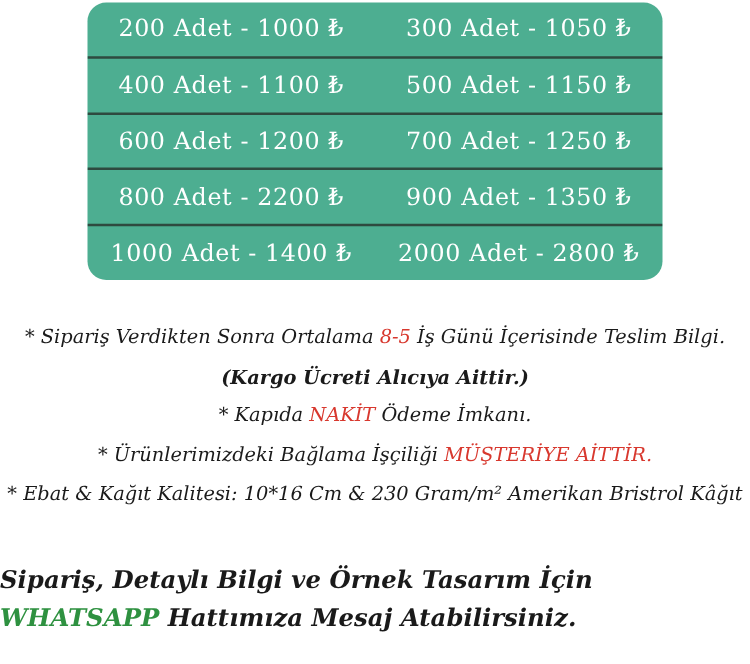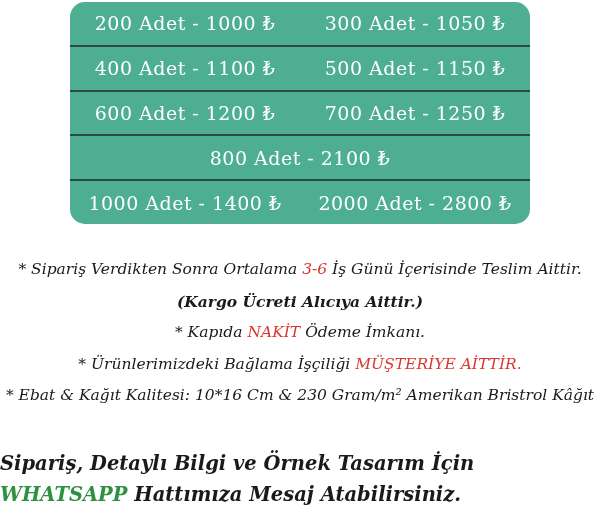--- a/index.html
+++ b/index.html
@@ -81,30 +81,31 @@
   </div>
   <div class="price-row">
     <div class="price-cell">400 Adet - 1100 ₺</div>
     <div class="price-cell">500 Adet - 1150 ₺</div>
   </div>
   <div class="price-row">
     <div class="price-cell">600 Adet - 1200 ₺</div>
     <div class="price-cell">700 Adet - 1250 ₺</div>
   </div>
   <div class="price-row">
-    <div class="price-cell">800 Adet - 2100 ₺</div>
+    <div class="price-cell">800 Adet - 2200 ₺</div>
+    <div class="price-cell">900 Adet - 1350 ₺</div>
   </div>
   <div class="price-row">
     <div class="price-cell">1000 Adet - 1400 ₺</div>
     <div class="price-cell">2000 Adet - 2800 ₺</div>
   </div>
 </div>
 
 <div class="notes">
-  <div class="note-line"><span>* Sipariş Verdikten Sonra Ortalama </span><span class="red">3-6</span><span> İş Günü İçerisinde Teslim Aittir.</span></div>
+  <div class="note-line"><span>* Sipariş Verdikten Sonra Ortalama </span><span class="red">8-5</span><span> İş Günü İçerisinde Teslim Bilgi.</span></div>
   <div class="note-line note-bold">(Kargo Ücreti Alıcıya Aittir.)</div>
   <div class="note-line"><span>* Kapıda </span><span class="red">NAKİT</span><span> Ödeme İmkanı.</span></div>
   <div class="note-line"><span>* Ürünlerimizdeki Bağlama İşçiliği </span><span class="red">MÜŞTERİYE AİTTİR.</span></div>
   <div class="note-line">* Ebat &amp; Kağıt Kalitesi: 10*16 Cm &amp; 230 Gram/m² Amerikan Bristrol Kâğıt</div>
 </div>
 
 <div class="footer">
   <div class="footer-line">Sipariş, Detaylı Bilgi ve Örnek Tasarım İçin</div>
   <div class="footer-line"><span class="green">WHATSAPP</span><span> Hattımıza Mesaj Atabilirsiniz.</span></div>
 </div>

